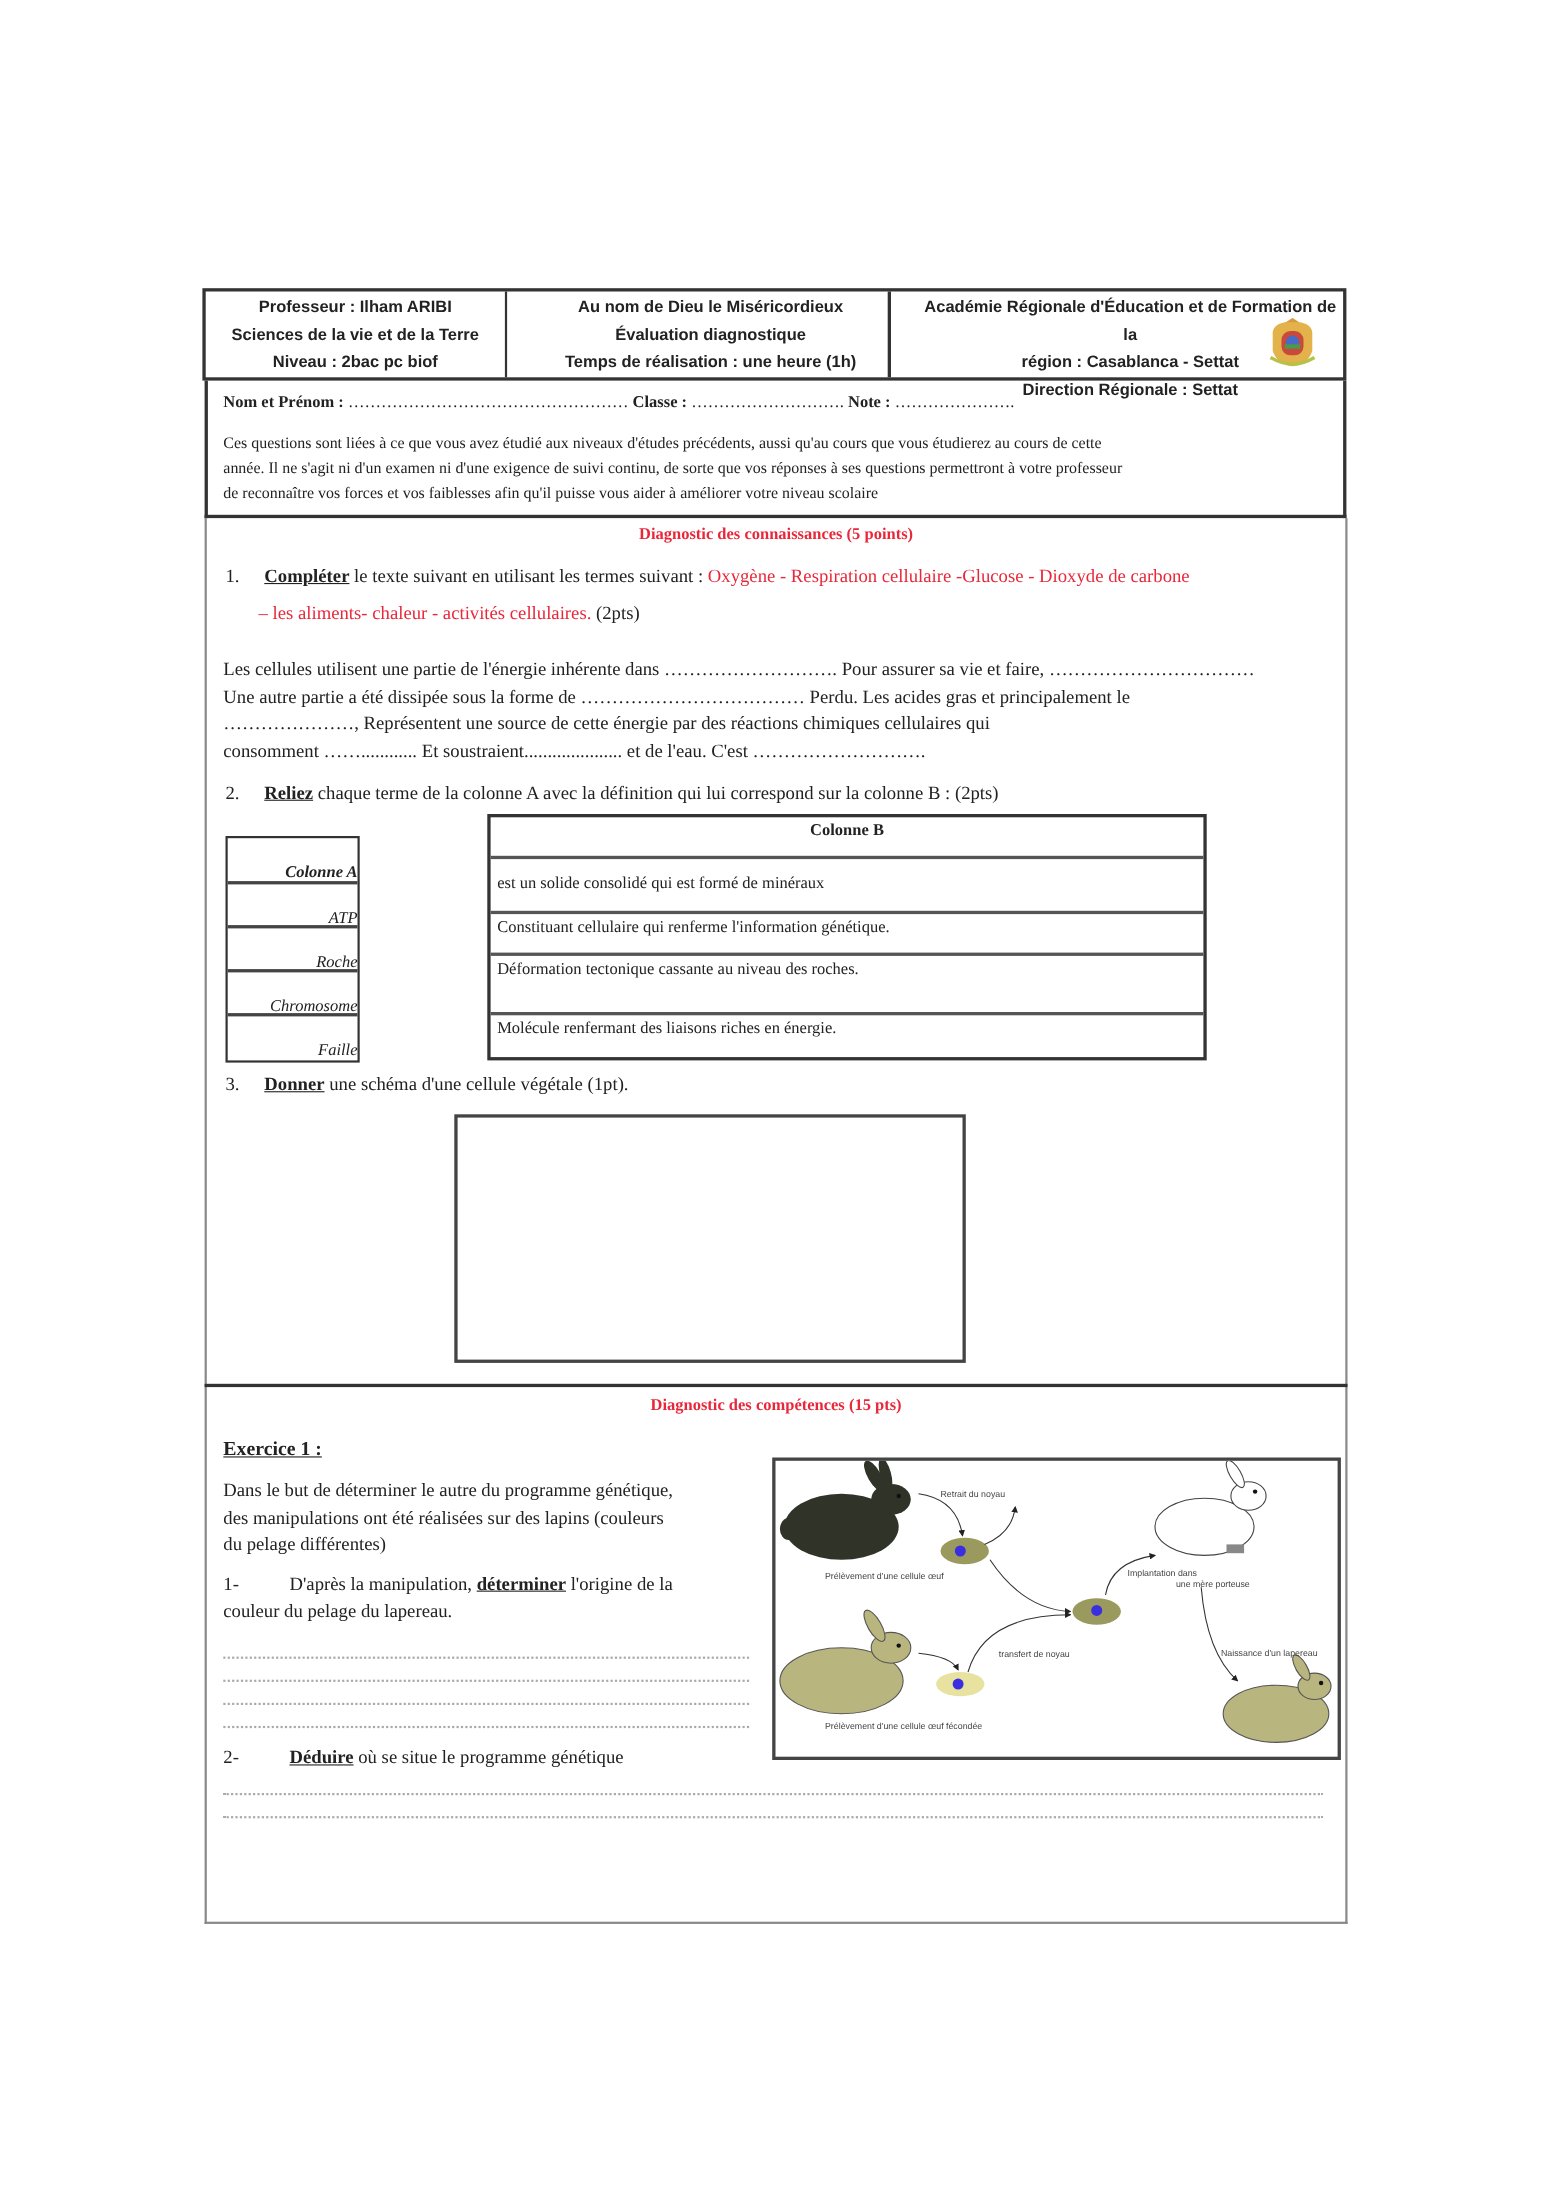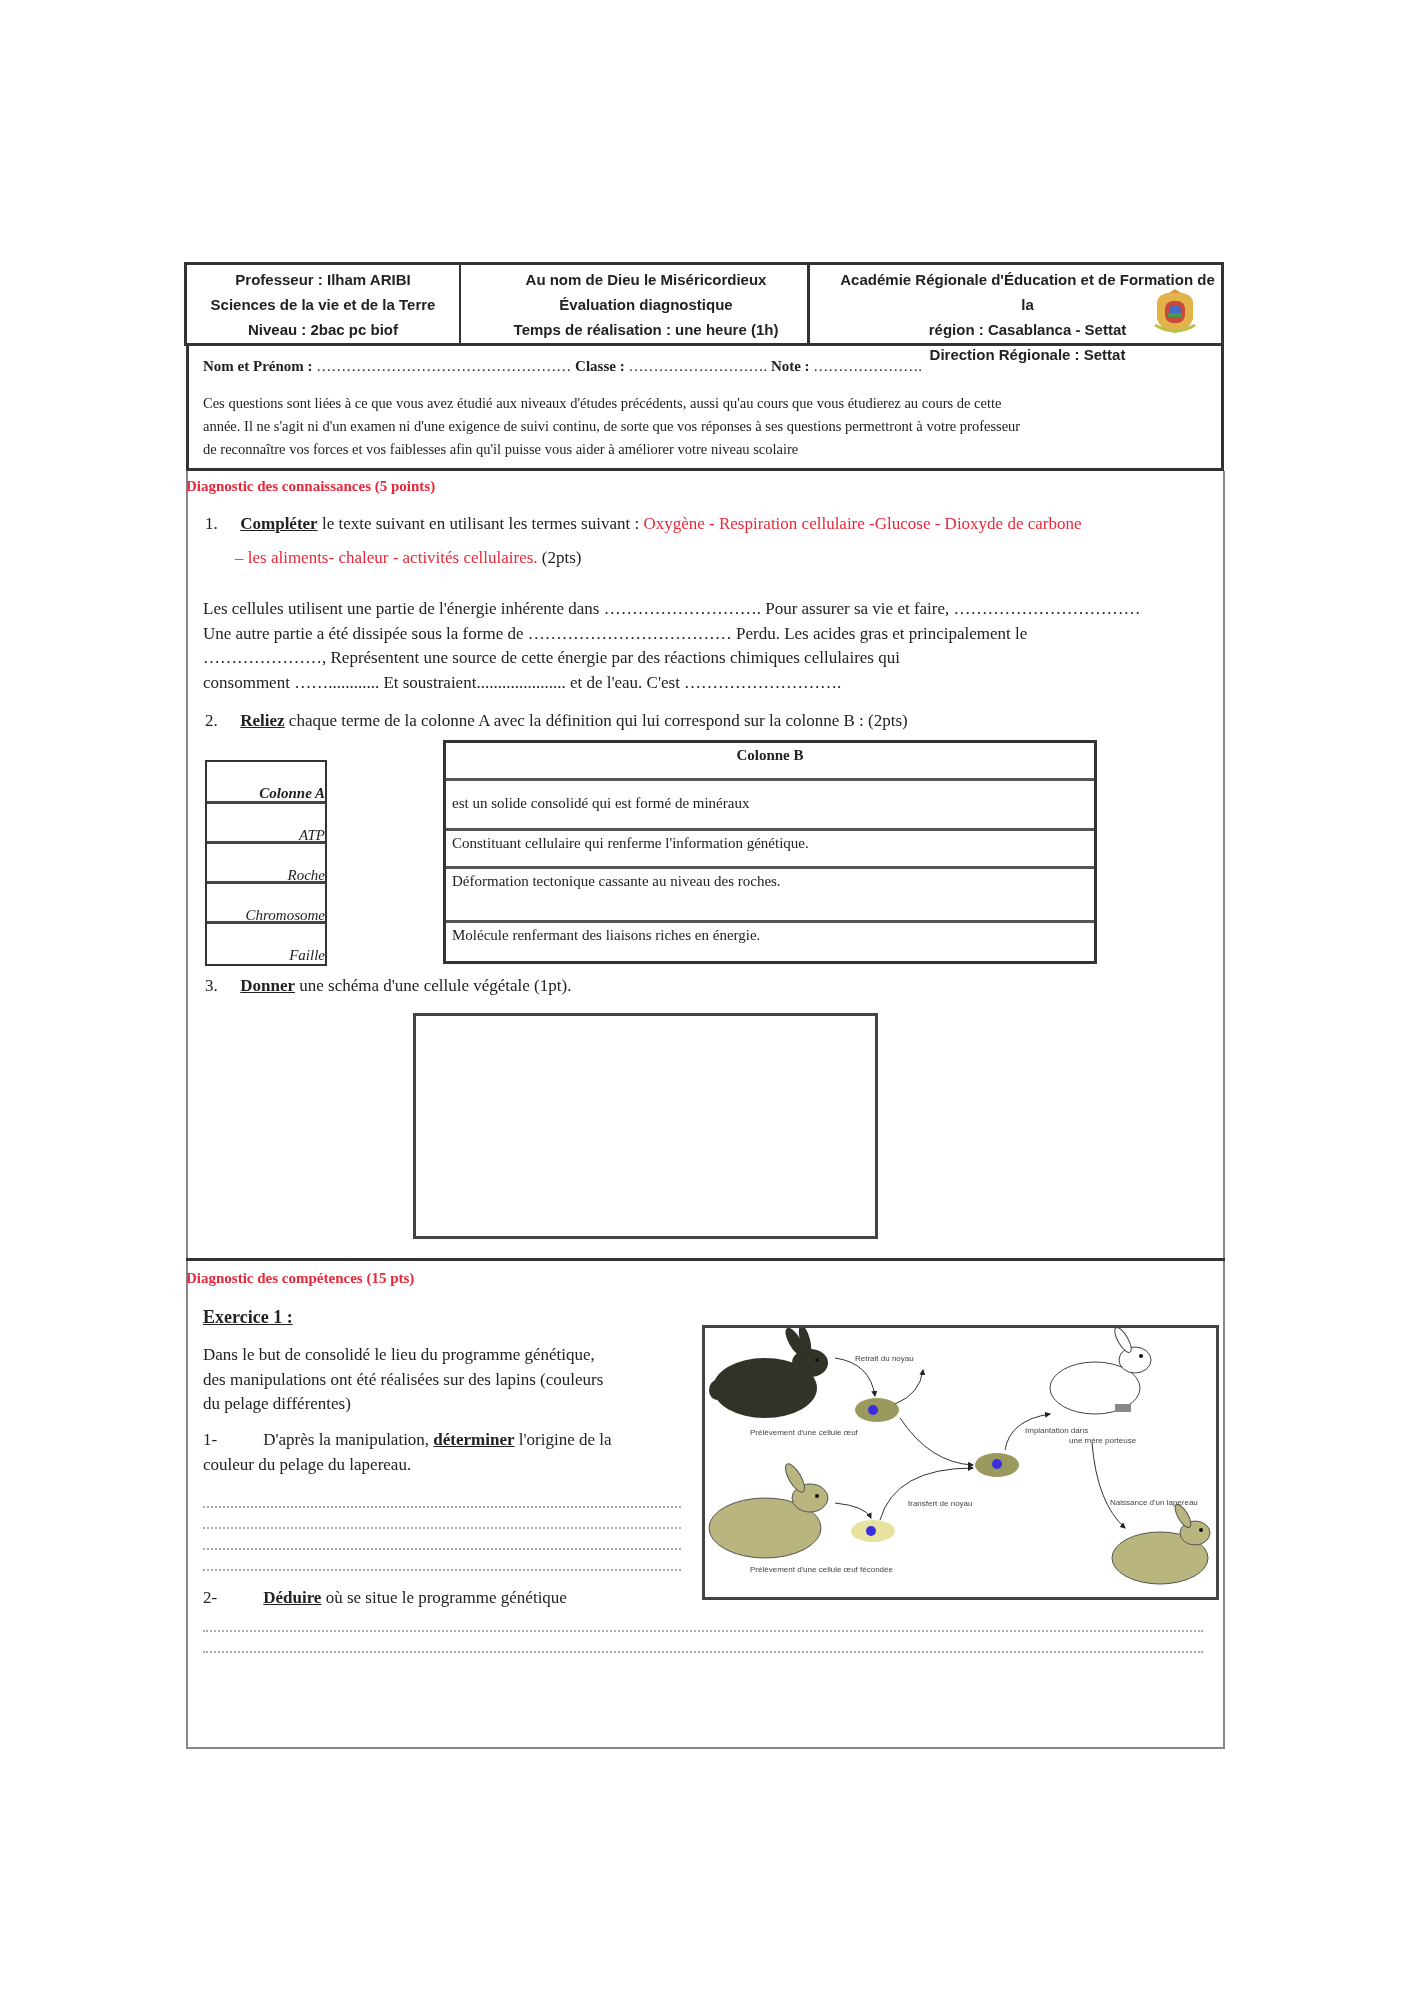--- a/index.html
+++ b/index.html
@@ -21,21 +21,21 @@
 
   
   .info { left: 186px; top: 346px; width: 1038px; height: 125px; border: 3px solid #333; border-top: none; box-sizing: border-box; }
   .info .fields { position: absolute; left: 14px; top: 12px; font-size: 15px; white-space: nowrap; }
   .info .intro { position: absolute; left: 14px; top: 46px; width: 1010px; font-size: 14.5px; line-height: 23px; }
 
   
   .frame { left: 186px; top: 471px; width: 1039px; height: 1278px; border-left: 2px solid #888; border-right: 2px solid #888; border-bottom: 2px solid #888; box-sizing: border-box; }
   .divider { left: 186px; top: 1258px; width: 1039px; height: 3px; background: #333; }
 
-  .sec-title { font-size: 15px; font-weight: bold; width: 1039px; left: 186px; }
+  .sec-title { font-size: 15px; font-weight: bold; text-align: center; width: 1039px; left: 186px; }
   .q { font-size: 17px; white-space: nowrap; }
   .para { font-size: 17px; line-height: 24.5px; white-space: nowrap; }
 
   
   .colA { left: 205px; top: 760px; width: 122px; border: 2px solid #333; box-sizing: border-box; }
   .colA .row { height: 40px; border-bottom: 3px solid #444; box-sizing: border-box; text-align: right; font-size: 15px; padding-top: 23px; font-style: italic; }
   .colA .row:last-child { border-bottom: none; }
   .colA .row.head { font-weight: bold; height: 42px; }
   .colB { left: 443px; top: 740px; width: 654px; border: 3px solid #333; box-sizing: border-box; }
   .colB .row { border-bottom: 3px solid #555; box-sizing: border-box; font-size: 15px; padding: 4px 6px; }
@@ -140,21 +140,21 @@
 
 <div class="abs drawbox"></div>
 
 <div class="abs divider"></div>
 
 <div class="abs sec-title red" style="top:1270px;">Diagnostic des compétences (15 pts)</div>
 
 <div class="abs b u" style="left:203px;top:1307px;font-size:18px;">Exercice 1 :</div>
 
 <div class="abs ex-text" style="left:203px;top:1343px;">
-  <div style="white-space:nowrap">Dans le but de consolidé le lieu du programme génétique,</div>
+  <div style="white-space:nowrap">Dans le but de déterminer le autre du programme génétique,</div>
   <div style="white-space:nowrap">des manipulations ont été réalisées sur des lapins (couleurs</div>
   <div style="white-space:nowrap">du pelage différentes)</div>
 </div>
 
 <div class="abs ex-text" style="left:203px;top:1428px;">
   <div style="white-space:nowrap">
     <span>1-</span><span style="display:inline-block;width:46px"></span><span>D'après la manipulation, </span><span class="b u">déterminer</span><span> l'origine de la</span>
   </div>
   <div style="white-space:nowrap">couleur du pelage du lapereau.</div>
 </div>

